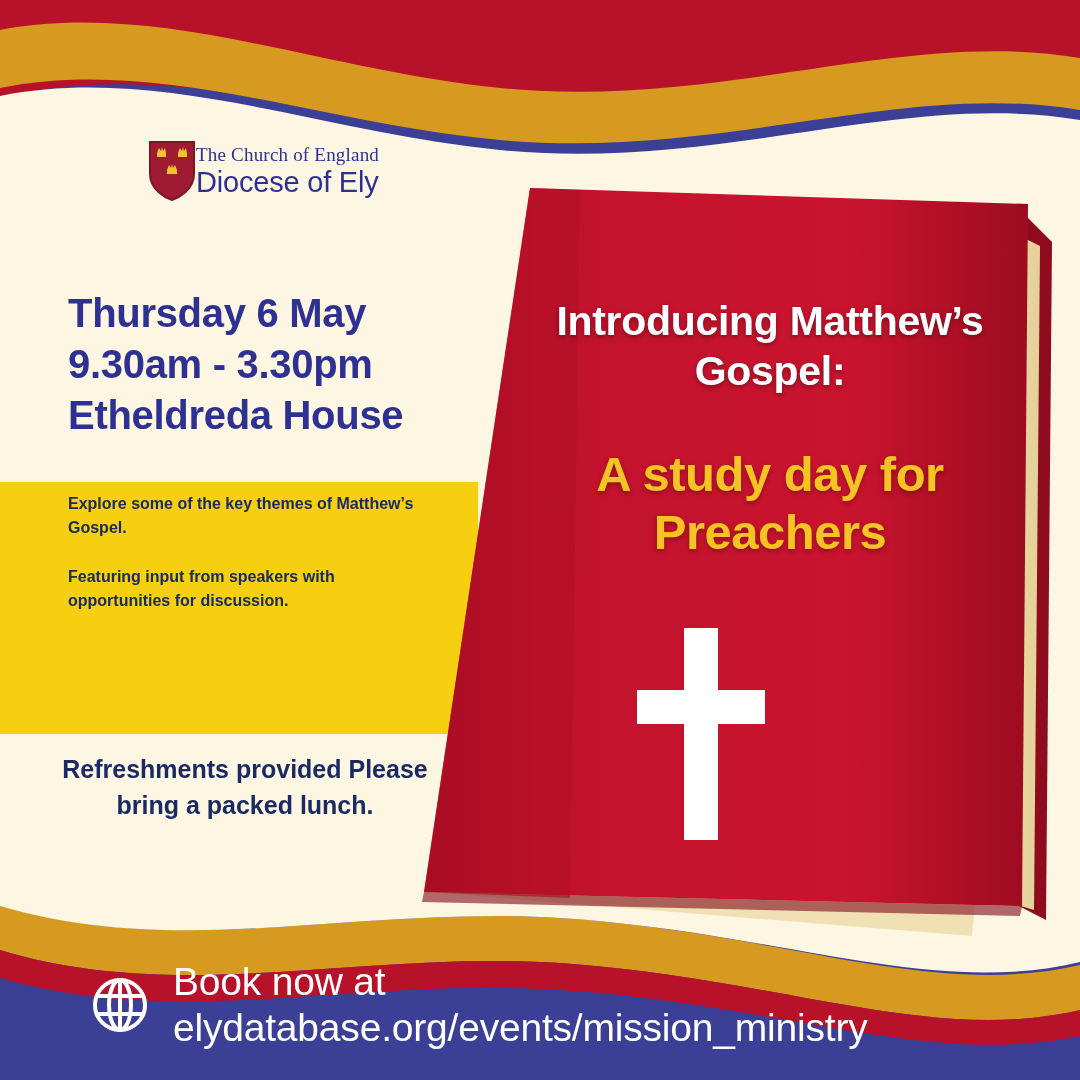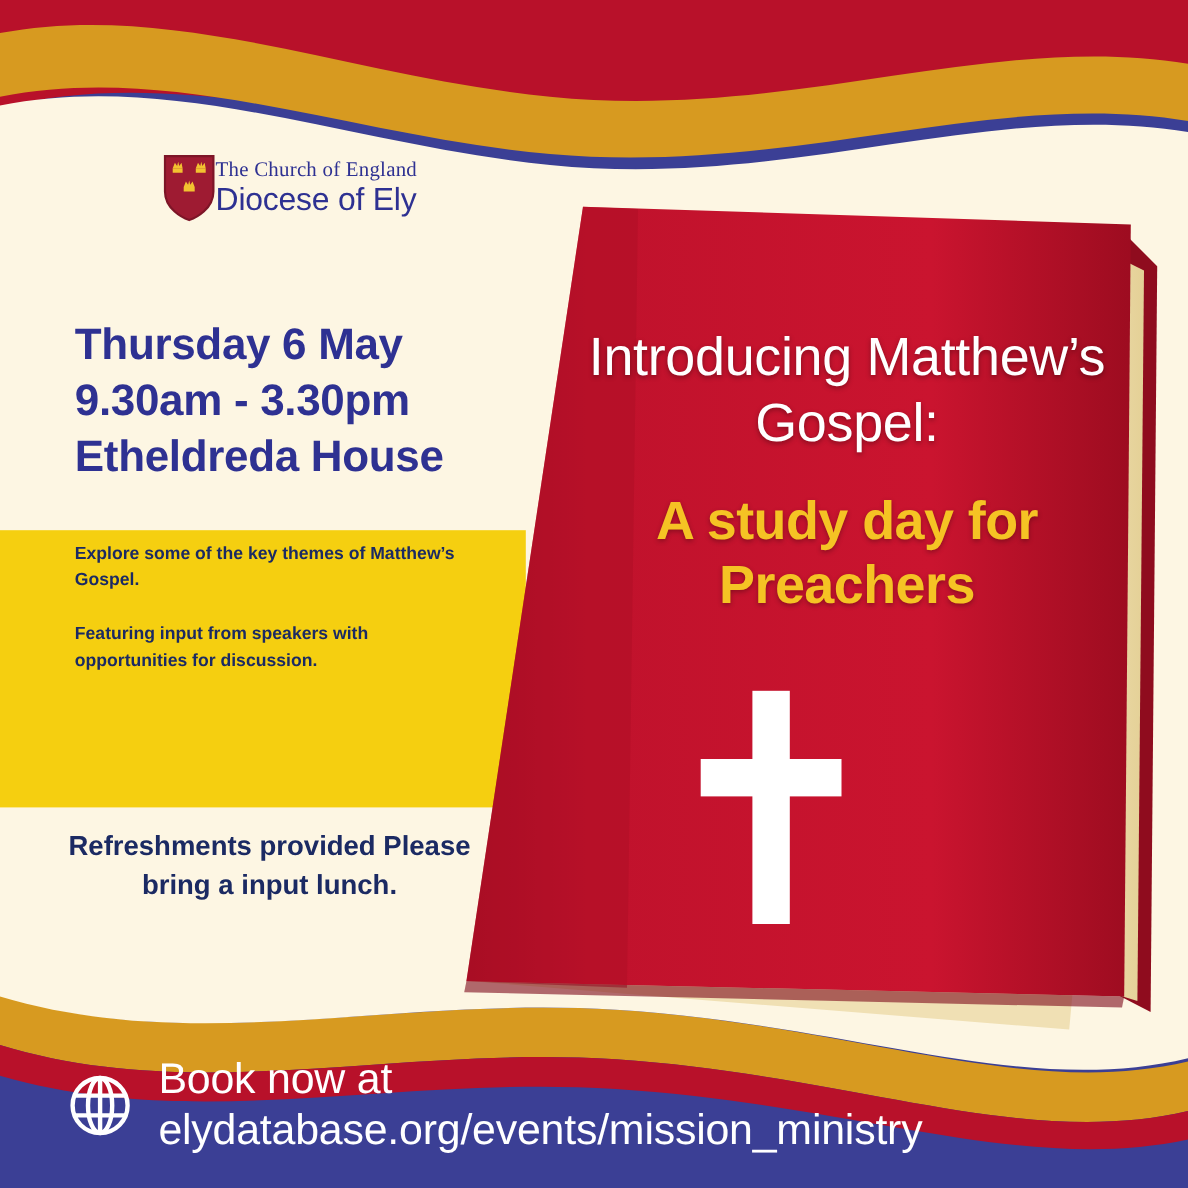--- a/index.html
+++ b/index.html
@@ -101,22 +101,22 @@
     height: 790px;
   }
 
   .book-title {
     position: absolute;
     left: 500px;
     top: 296px;
     width: 540px;
     text-align: center;
     color: #ffffff;
-    font-size: 49px;
-    font-weight: normal;
+    font-size: 41px;
+    font-weight: bold;
     line-height: 1.22;
     letter-spacing: -0.3px;
     text-shadow: 0 2px 5px rgba(0,0,0,.35);
   }
   .book-subtitle {
     position: absolute;
     left: 500px;
     top: 446px;
     width: 540px;
     text-align: center;
@@ -150,21 +150,21 @@
 
   
   .footer {
     position: absolute;
     left: 0;
     bottom: 0;
     width: 940px;
     height: 150px;
     display: flex;
     align-items: center;
-    padding-left: 62px;
+    padding-left: 91px;
     box-sizing: border-box;
   }
   .globe-icon { width: 58px; height: 58px; flex: 0 0 58px; margin-right: 24px; }
   .footer-text {
     color: #ffffff;
     font-size: 39px;
     line-height: 1.18;
     letter-spacing: -0.2px;
   }
   .footer-url { display: block; }
@@ -220,21 +220,21 @@
     <div>Thursday 6 May</div>
     <div>9.30am - 3.30pm</div>
     <div>Etheldreda House</div>
   </div>
 
   <div class="blurb">
     <p>Explore some of the key themes of Matthew’s Gospel.</p>
     <p>Featuring input from speakers with opportunities for discussion.</p>
   </div>
 
-  <div class="refreshments">Refreshments provided Please bring a input lunch.</div>
+  <div class="refreshments">Refreshments provided Please bring a packed lunch.</div>
 
   <div class="book-wrap">
     <svg viewBox="0 0 700 790" width="700" height="790">
       <defs>
         <linearGradient id="coverGrad" x1="0" y1="0" x2="1" y2="0">
           <stop offset="0%" stop-color="#a10d22"></stop>
           <stop offset="18%" stop-color="#c0122c"></stop>
           <stop offset="70%" stop-color="#ca142f"></stop>
           <stop offset="100%" stop-color="#9d0c20"></stop>
         </linearGradient>

